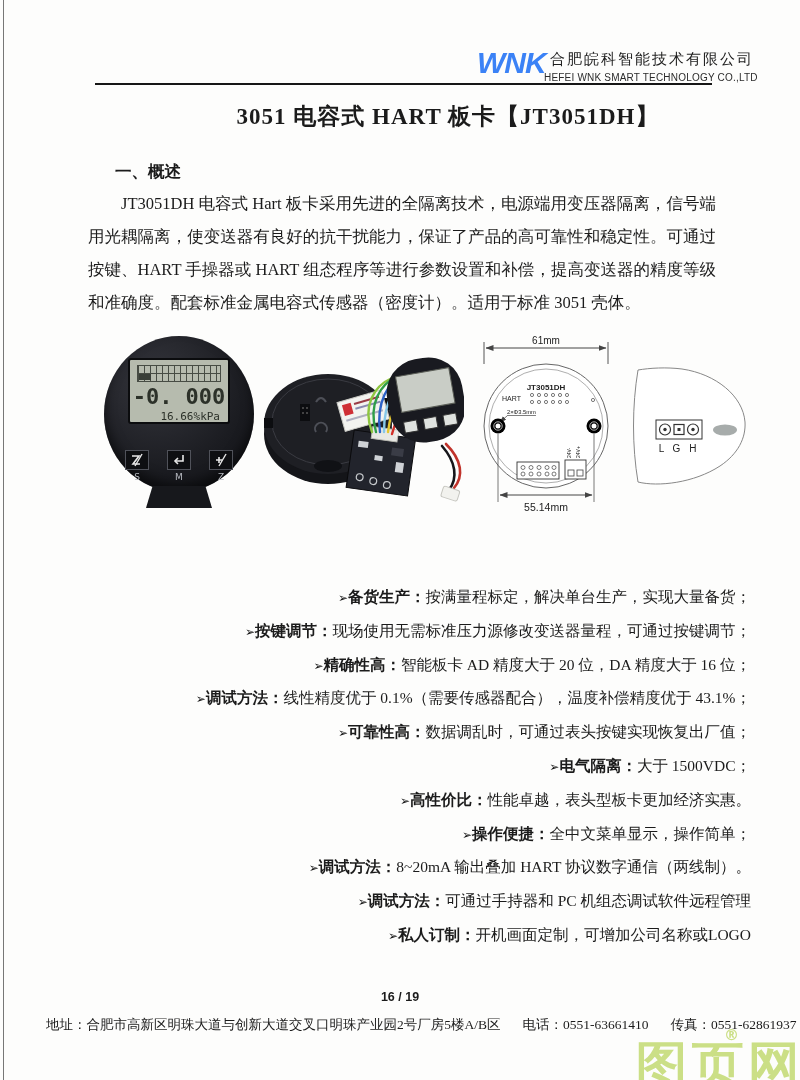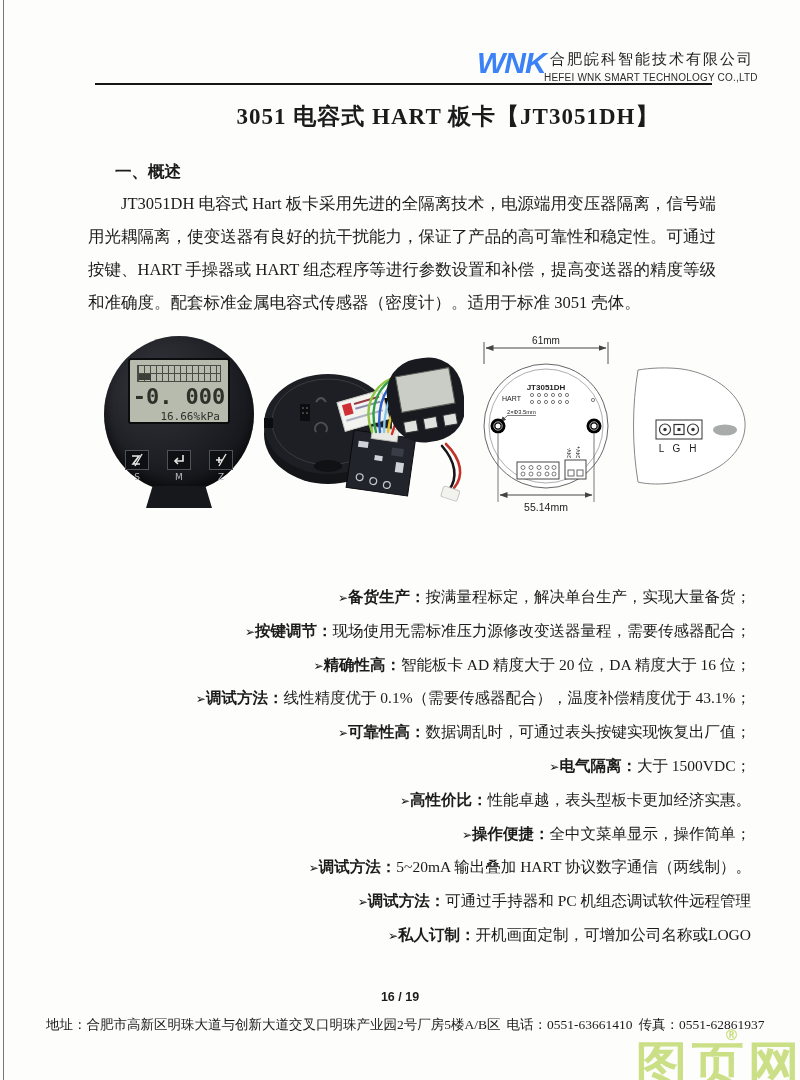--- a/index.html
+++ b/index.html
@@ -73,21 +73,21 @@
 
   
   .features { position:absolute; left:93px; top:563px; width:640px; list-style:none; margin:18px; padding:0;text-align:right; }
   .features li { line-height:31.8px; font-size:15.5px; white-space:nowrap; }
   .f-marker { display:inline-block; width:27px; font-family:"DejaVu Sans", sans-serif; font-size:12px; color:#111; }
   .f-label { font-weight:bold; }
 
   
   .page-num { position:absolute; left:0; top:990px; width:800px; text-align:center;
     font-family:"Liberation Sans", sans-serif; font-weight:bold; font-size:12.5px; }
-  .addr-row { position:absolute; left:46px; top:1016px; width:712px; display:flex; gap:6px;
+  .addr-row { position:absolute; left:46px; top:1016px; width:712px; display:flex; gap:22px;
     font-size:13.5px; white-space:nowrap; }
 
   
   .watermark { position:absolute; right:-4px; bottom:-10px; }
   .wm-text { font-family:"DejaVu Sans", sans-serif; font-weight:bold; font-size:50px; line-height:1;
     letter-spacing:4px; color:#cbdf86; transform:scaleX(1.04); transform-origin:right; }
   .wm-reg { position:absolute; left:82px; top:-14px; font-family:"DejaVu Sans", sans-serif;
     font-size:15px; font-weight:bold; color:#cbdf86; }
 </style>
 </head>
@@ -288,28 +288,28 @@
         <circle cx="231" cy="95.5" r="5.5" fill="none" stroke="#333" stroke-width="1.2"></circle>
           <circle cx="231" cy="95.5" r="1.7" fill="#333"></circle>
         <text x="217" y="118" text-anchor="middle" font-size="10" letter-spacing="3">L G H</text>
       </g>
       <ellipse cx="263" cy="96" rx="12" ry="5.5" fill="#a7acab"></ellipse>
     </svg>
   </div>
 
   <ul class="features">
     <li><span class="f-marker">➢</span><span class="f-label">备货生产：</span><span>按满量程标定，解决单台生产，实现大量备货；</span></li>
-    <li><span class="f-marker">➢</span><span class="f-label">按键调节：</span><span>现场使用无需标准压力源修改变送器量程，需要传感器配合；</span></li>
+    <li><span class="f-marker">➢</span><span class="f-label">按键调节：</span><span>现场使用无需标准压力源修改变送器量程，可通过按键调节；</span></li>
     <li><span class="f-marker">➢</span><span class="f-label">精确性高：</span><span>智能板卡 AD 精度大于 20 位，DA 精度大于 16 位；</span></li>
     <li><span class="f-marker">➢</span><span class="f-label">调试方法：</span><span>线性精度优于 0.1%（需要传感器配合），温度补偿精度优于 43.1%；</span></li>
     <li><span class="f-marker">➢</span><span class="f-label">可靠性高：</span><span>数据调乱时，可通过表头按键实现恢复出厂值；</span></li>
     <li><span class="f-marker">➢</span><span class="f-label">电气隔离：</span><span>大于 1500VDC；</span></li>
     <li><span class="f-marker">➢</span><span class="f-label">高性价比：</span><span>性能卓越，表头型板卡更加经济实惠。</span></li>
     <li><span class="f-marker">➢</span><span class="f-label">操作便捷：</span><span>全中文菜单显示，操作简单；</span></li>
-    <li><span class="f-marker">➢</span><span class="f-label">调试方法：</span><span>5~20mA 输出叠加 HART 协议数字通信（两线制）。</span></li>
+    <li><span class="f-marker">➢</span><span class="f-label">调试方法：</span><span>8~20mA 输出叠加 HART 协议数字通信（两线制）。</span></li>
     <li><span class="f-marker">➢</span><span class="f-label">调试方法：</span><span>可通过手持器和 PC 机组态调试软件远程管理</span></li>
     <li><span class="f-marker">➢</span><span class="f-label">私人订制：</span><span>开机画面定制，可增加公司名称或LOGO</span></li>
   </ul>
 
   <div class="page-num">16 / 19</div>
   <div class="addr-row">
     <span>地址：合肥市高新区明珠大道与创新大道交叉口明珠产业园2号厂房5楼A/B区</span>
     <span>电话：0551-63661410</span>
     <span>传真：0551-62861937</span>
   </div>

